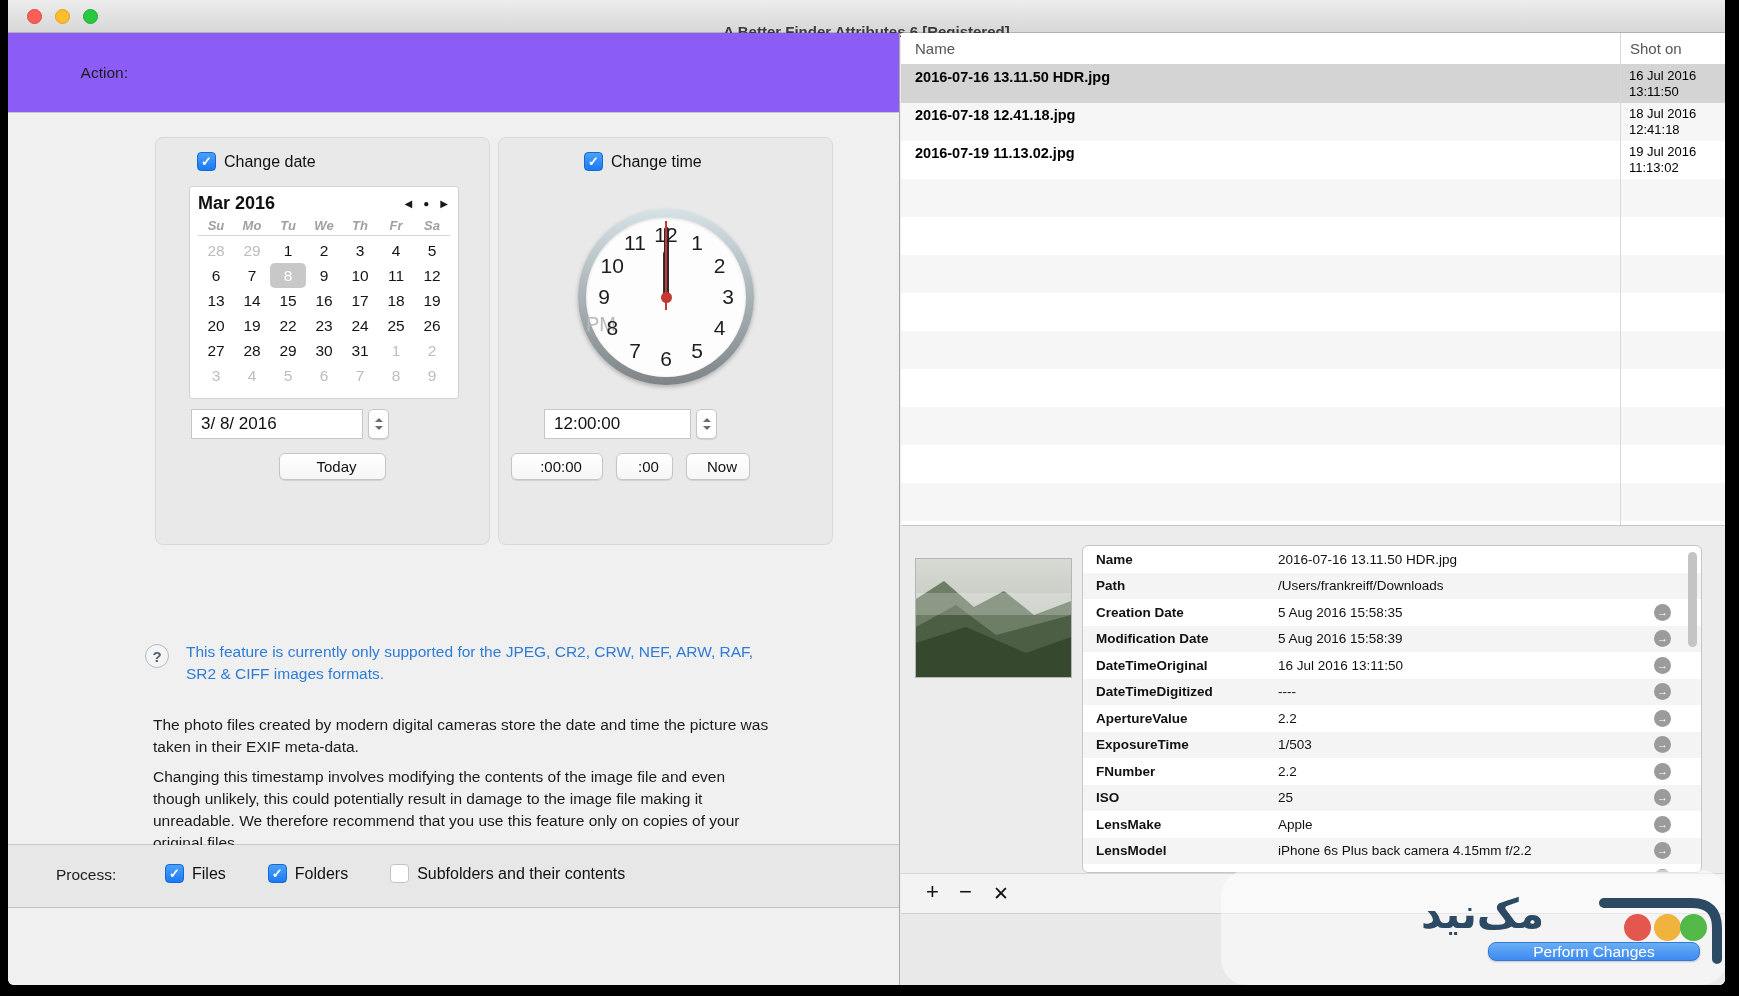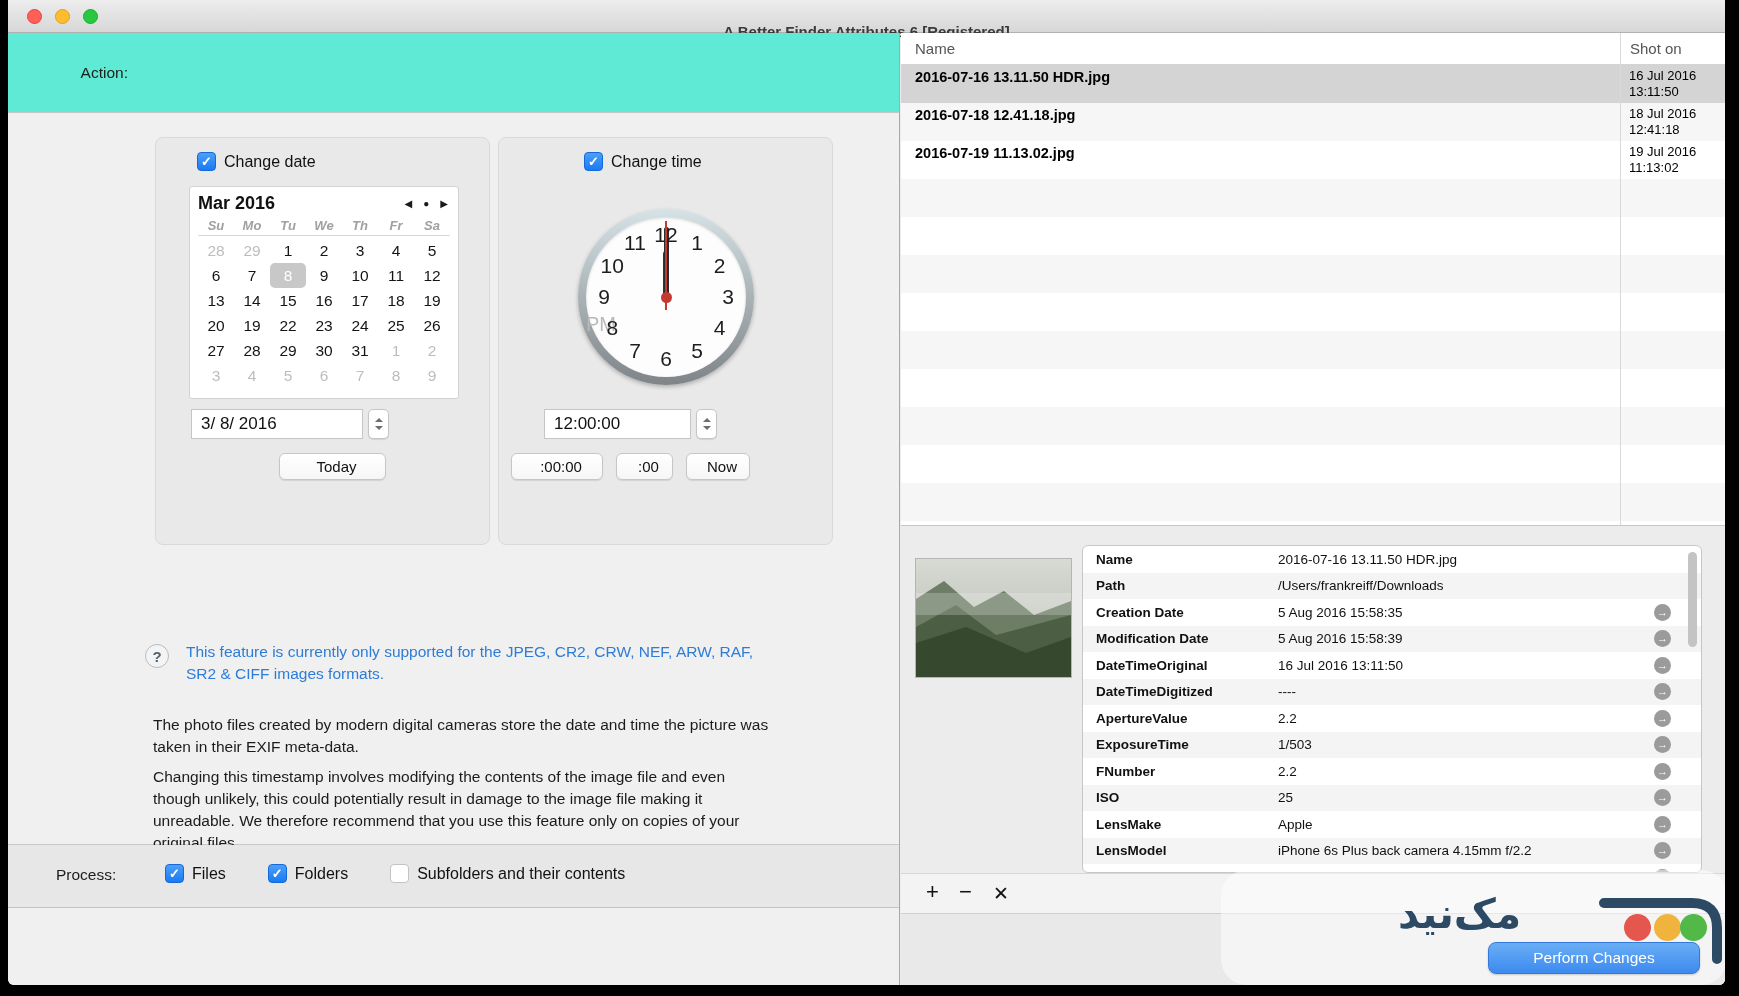--- a/index.html
+++ b/index.html
@@ -15,21 +15,21 @@
     background:linear-gradient(#ededed,#d7d7d7);border-bottom:1px solid #b1b1b1;}
   .traffic{position:absolute;left:19px;top:9px;display:flex;gap:13px;}
   .light{width:15px;height:15px;border-radius:50%;}
   .light.red{background:#ff5f57;border:0.5px solid #e0443e;}
   .light.yellow{background:#febc2e;border:0.5px solid #dea123;}
   .light.green{background:#28c840;border:0.5px solid #1dad2b;}
   .win-title{position:absolute;left:0;right:0;top:7px;text-align:center;font-size:15px;
     font-weight:700;color:#3a3a3a;margin-top:16px;}
   
   .left-panel{position:absolute;left:0;top:33px;width:892px;height:952px;border-right:1px solid #a9a9a9;background:#f0f0f0;}
-  .action-strip{position:absolute;left:0;top:0;width:100%;height:80px;background:#5eead4;border-bottom:1px solid #c6c6c6;}
+  .action-strip{position:absolute;left:0;top:0;width:100%;height:80px;background:#8b5cf6;border-bottom:1px solid #c6c6c6;}
   .field-label{font-size:15.5px;color:#1c1c1c;}
   .action-label{position:absolute;left:20px;top:31px;width:100px;text-align:right;}
   .dropdown{position:absolute;height:32px;background:#fff;border:1px solid #c9c9c9;border-radius:6px;
     box-shadow:0 1px 1px rgba(0,0,0,.08);display:flex;align-items:center;}
   .dropdown .dd-text{flex:1;padding-left:12px;font-size:15.5px;color:#111;}
   .dd-stepper{width:27px;height:100%;border-radius:0 5px 5px 0;
     background:linear-gradient(#5fa9f9,#1670f2);display:flex;flex-direction:column;align-items:center;justify-content:center;gap:3px;}
   .tri{width:0;height:0;border-left:4.5px solid transparent;border-right:4.5px solid transparent;}
   .tri.up{border-bottom:5px solid #fff;}
   .tri.down{border-top:5px solid #fff;}
@@ -114,24 +114,24 @@
   .attr-value{flex:1;font-size:13.5px;color:#111;}
   .arrow-btn{position:absolute;right:30px;top:4.5px;width:17px;height:17px;border-radius:50%;background:#9b9b9b;
     color:#fff;font-size:11px;font-weight:bold;text-align:center;line-height:17px;}
   .scroll-thumb{position:absolute;right:4px;top:6px;width:9px;height:95px;border-radius:5px;background:#c4c4c4;}
   .list-bar{position:absolute;left:0;top:840px;width:100%;height:41px;background:#f3f3f3;
     border-top:1px solid #d7d7d7;border-bottom:1px solid #cfcfcf;}
   .lb-sym{position:absolute;top:5px;font-size:22px;color:#111;}
   .lb-add{left:25px;}  .lb-remove{left:58px;}  .lb-clear{left:92px;font-size:19px;top:8px;}
   .perform-bar{position:absolute;left:0;top:881px;width:100%;height:71px;background:#e9e9e9;}
   .wm-panel{position:absolute;left:320px;top:837px;width:506px;height:115px;background:rgba(255,255,255,.5);border-radius:26px;}
-  .perform-btn{position:absolute;left:587px;top:909px;width:212px;height:32px;border-radius:8px;
+  .perform-btn{position:absolute;left:587px;top:909px;width:212px;height:19px;border-radius:8px;
     background:linear-gradient(#6aaef5,#3d8af0);border:1px solid #3579d8;color:#fff;font-size:15.5px;
     display:flex;align-items:center;justify-content:center;z-index:4;box-shadow:0 1px 2px rgba(0,0,0,.2);}
-  .wm-text{position:absolute;left:497px;top:858px;width:210px;text-align:left;font-family:"DejaVu Sans",sans-serif;
+  .wm-text{position:absolute;left:520px;top:858px;width:210px;text-align:left;font-family:"DejaVu Sans",sans-serif;
     font-size:41px;font-weight:bold;color:var(--watermark-dark);z-index:6;line-height:46px;}
   .wm-tube{position:absolute;left:695px;top:860px;z-index:6;}
   .wm-dot{position:absolute;width:27px;height:27px;border-radius:50%;z-index:5;top:881px;}
   .wm-dot.red{left:723px;background:#e4574e;}
   .wm-dot.orange{left:753px;background:#f0b33e;}
   .wm-dot.green{left:779px;background:#52b948;}
 </style>
 </head>
 <body>
 

